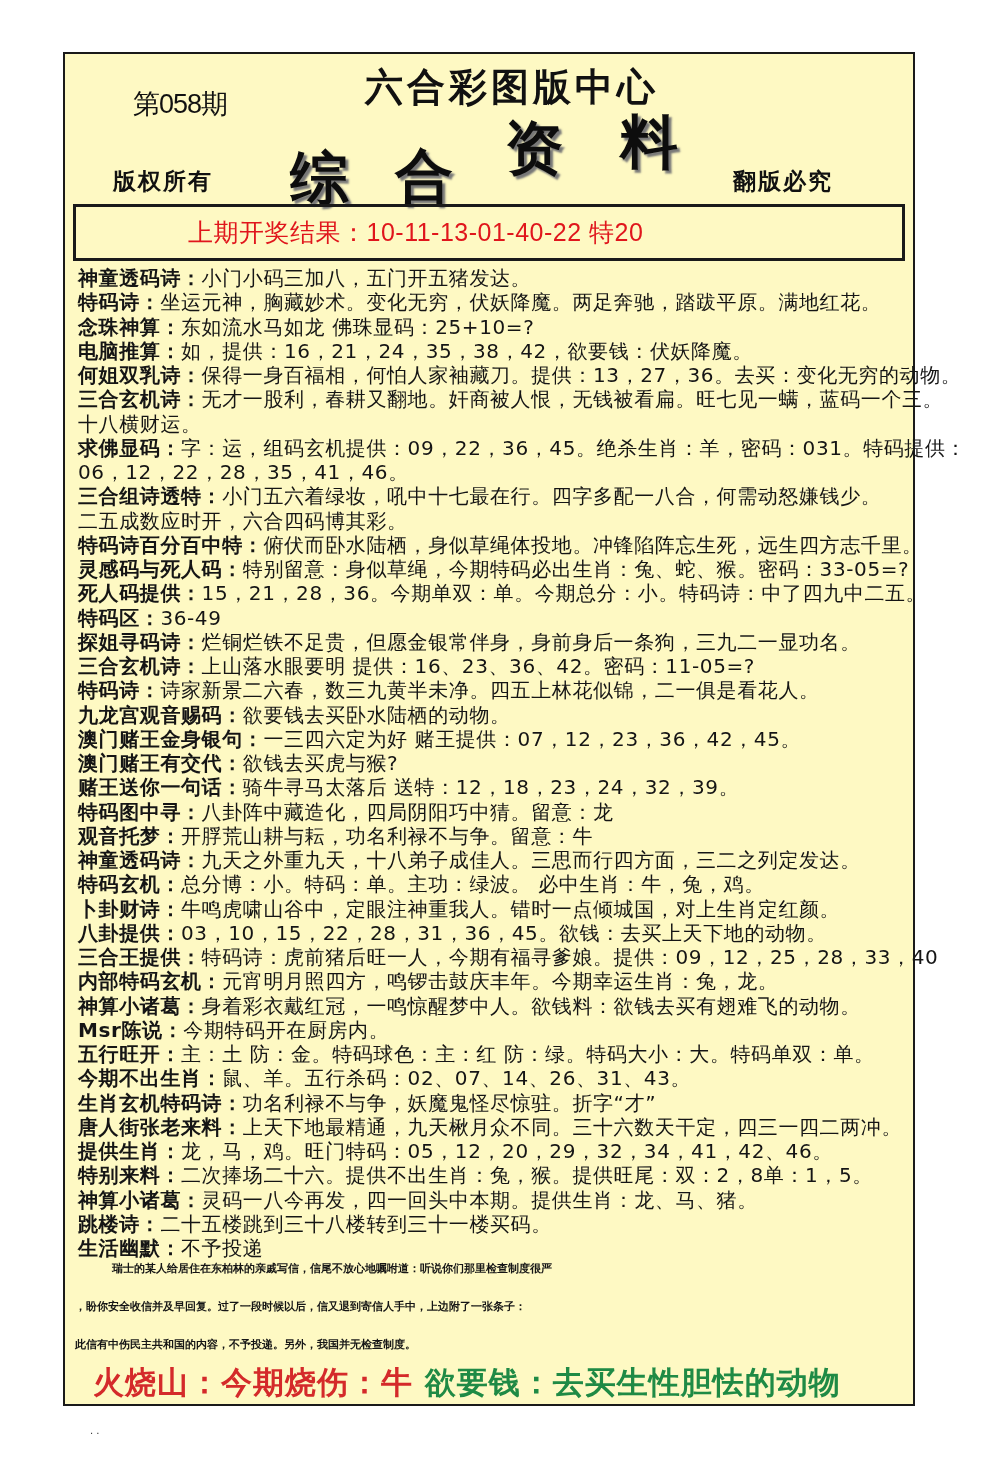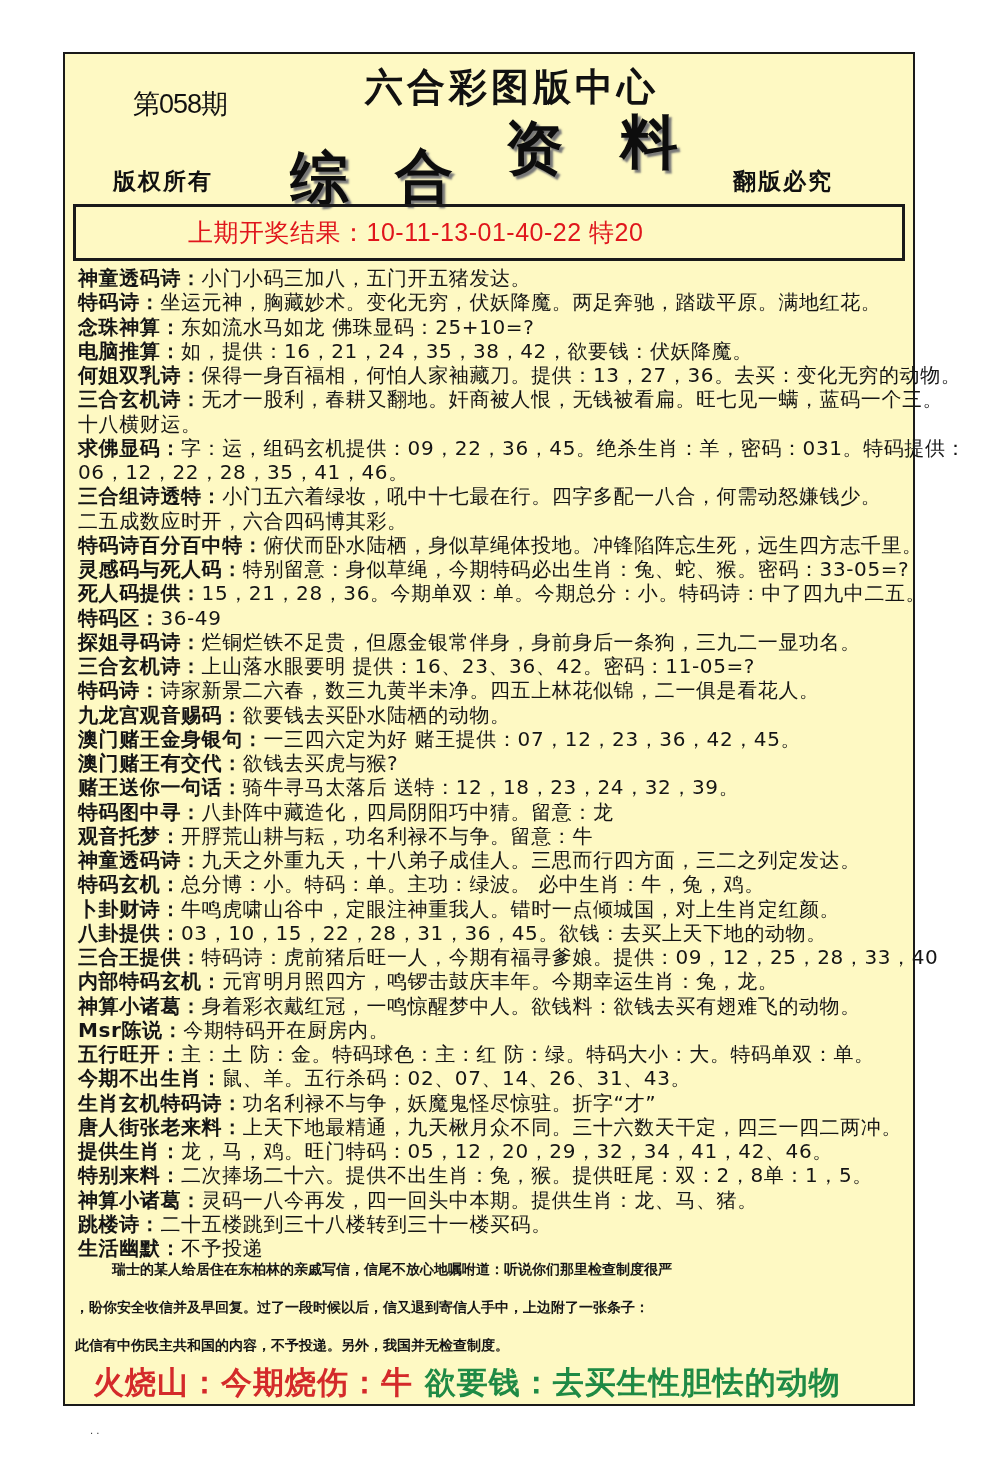--- a/index.html
+++ b/index.html
@@ -45,21 +45,21 @@
 
     .lines { position: absolute; left: 13px; top: 212px; width: 830px; }
     .line {
       height: 24.25px; line-height: 24.25px; font-size: 20px; white-space: nowrap;
       font-family: "DejaVu Sans", sans-serif; color: #151515; letter-spacing: 0.6px;
     }
     .line .lbl { font-weight: bold; }
 
     .story { position: absolute; left: 10px; top: 1196px; width: 830px; }
     .story-line {
-      height: 38px; line-height: 38px; font-size: 14px; white-space: nowrap;
+      height: 38px; line-height: 38px; font-size: 11px; white-space: nowrap;
       font-family: "DejaVu Sans", sans-serif; font-weight: bold; color: #151515;
     }
     .story-line.first { padding-left: 37px; }
 
     .banner {
       position: absolute; left: 28px; top: 1308px; white-space: nowrap;
       font-family: "DejaVu Serif", serif; font-weight: bold; font-size: 31px; letter-spacing: 1px;
     }
     .banner .red { color: #d42a2a; }
     .banner .green { color: #1f8a45; }

